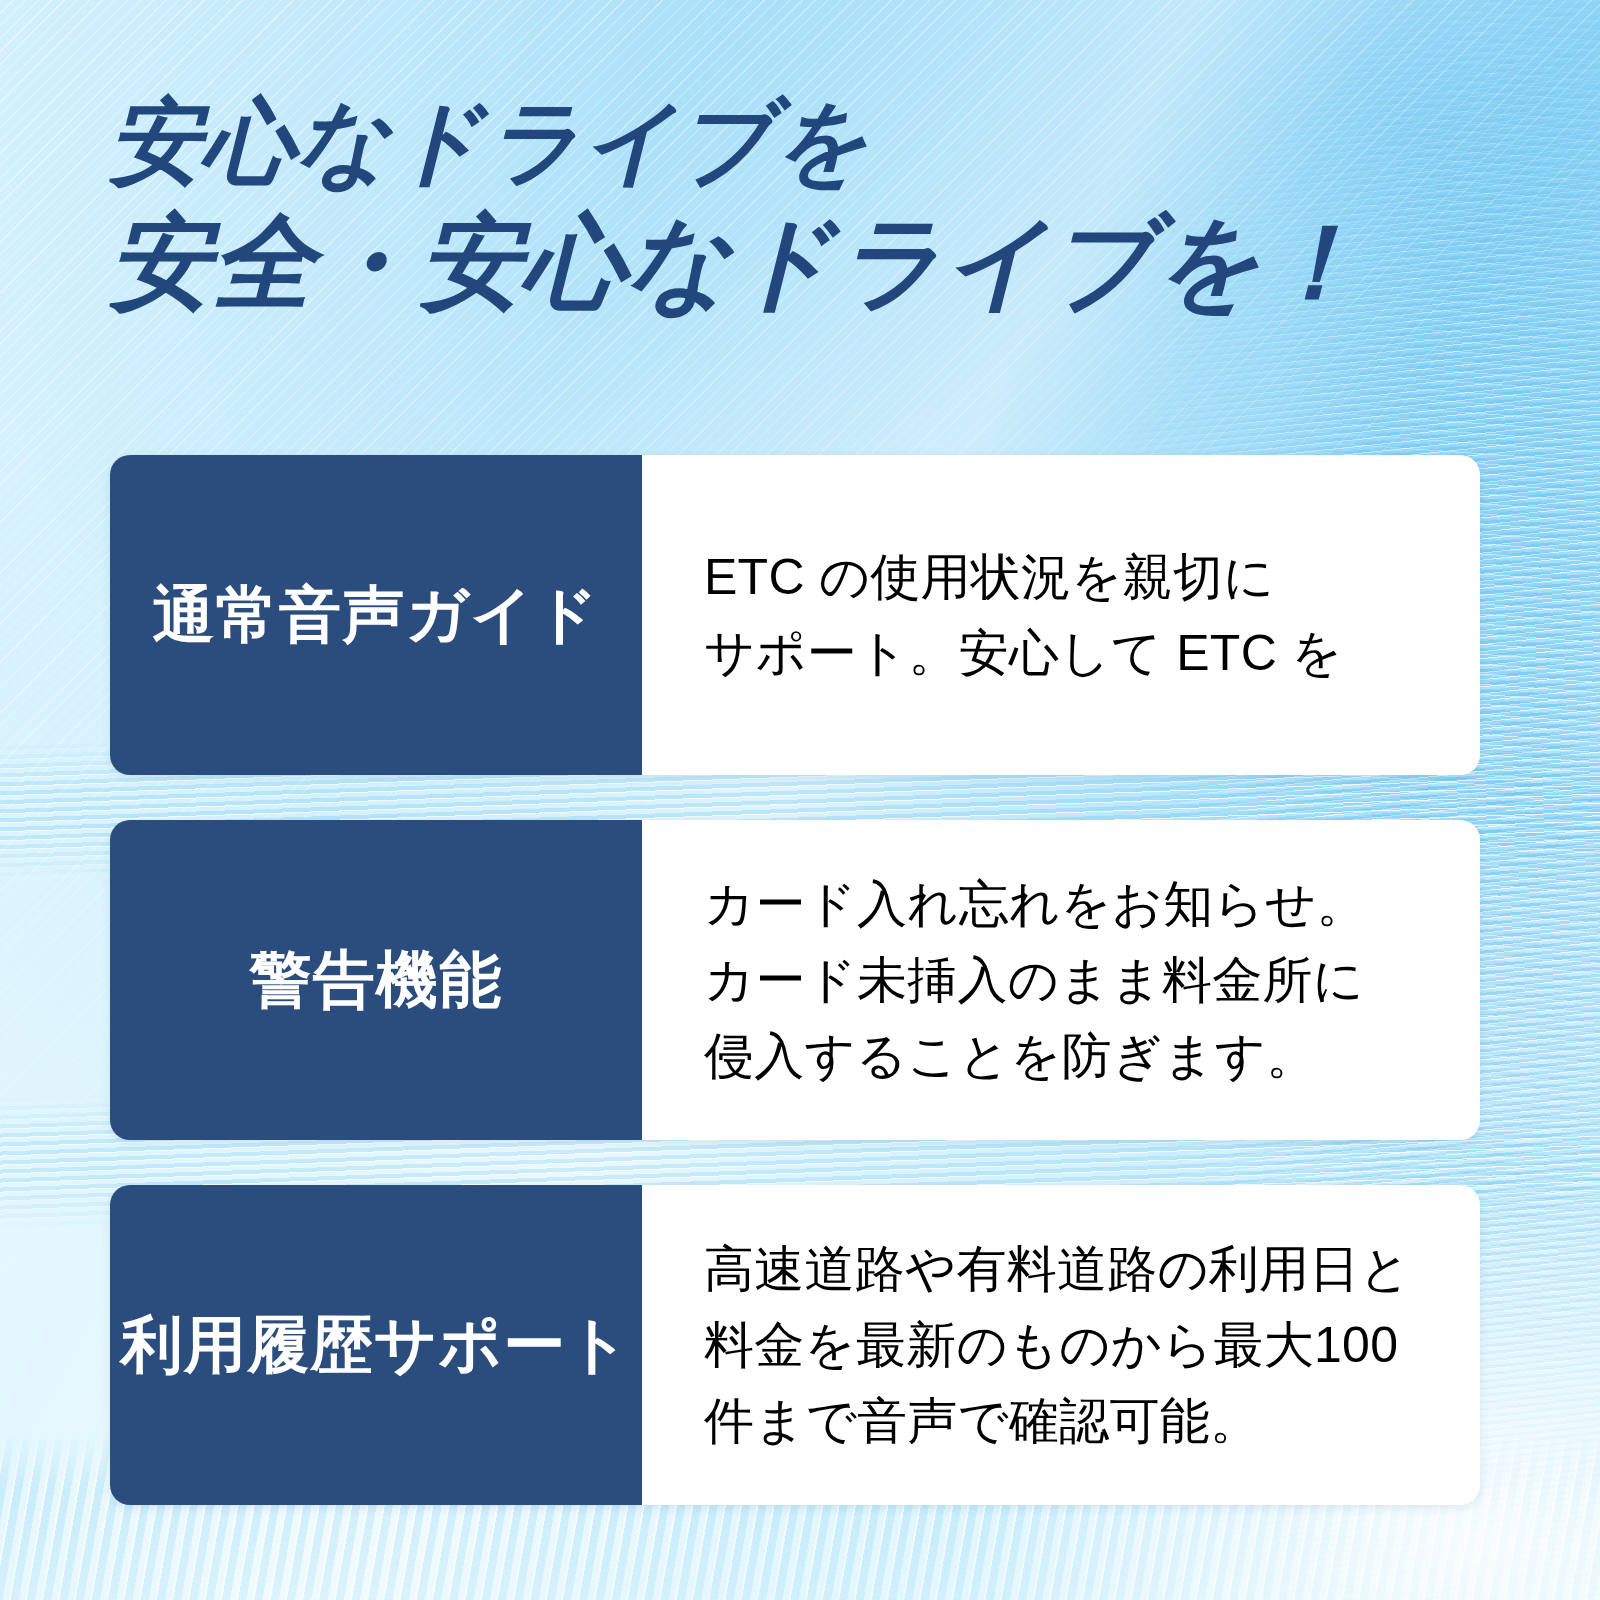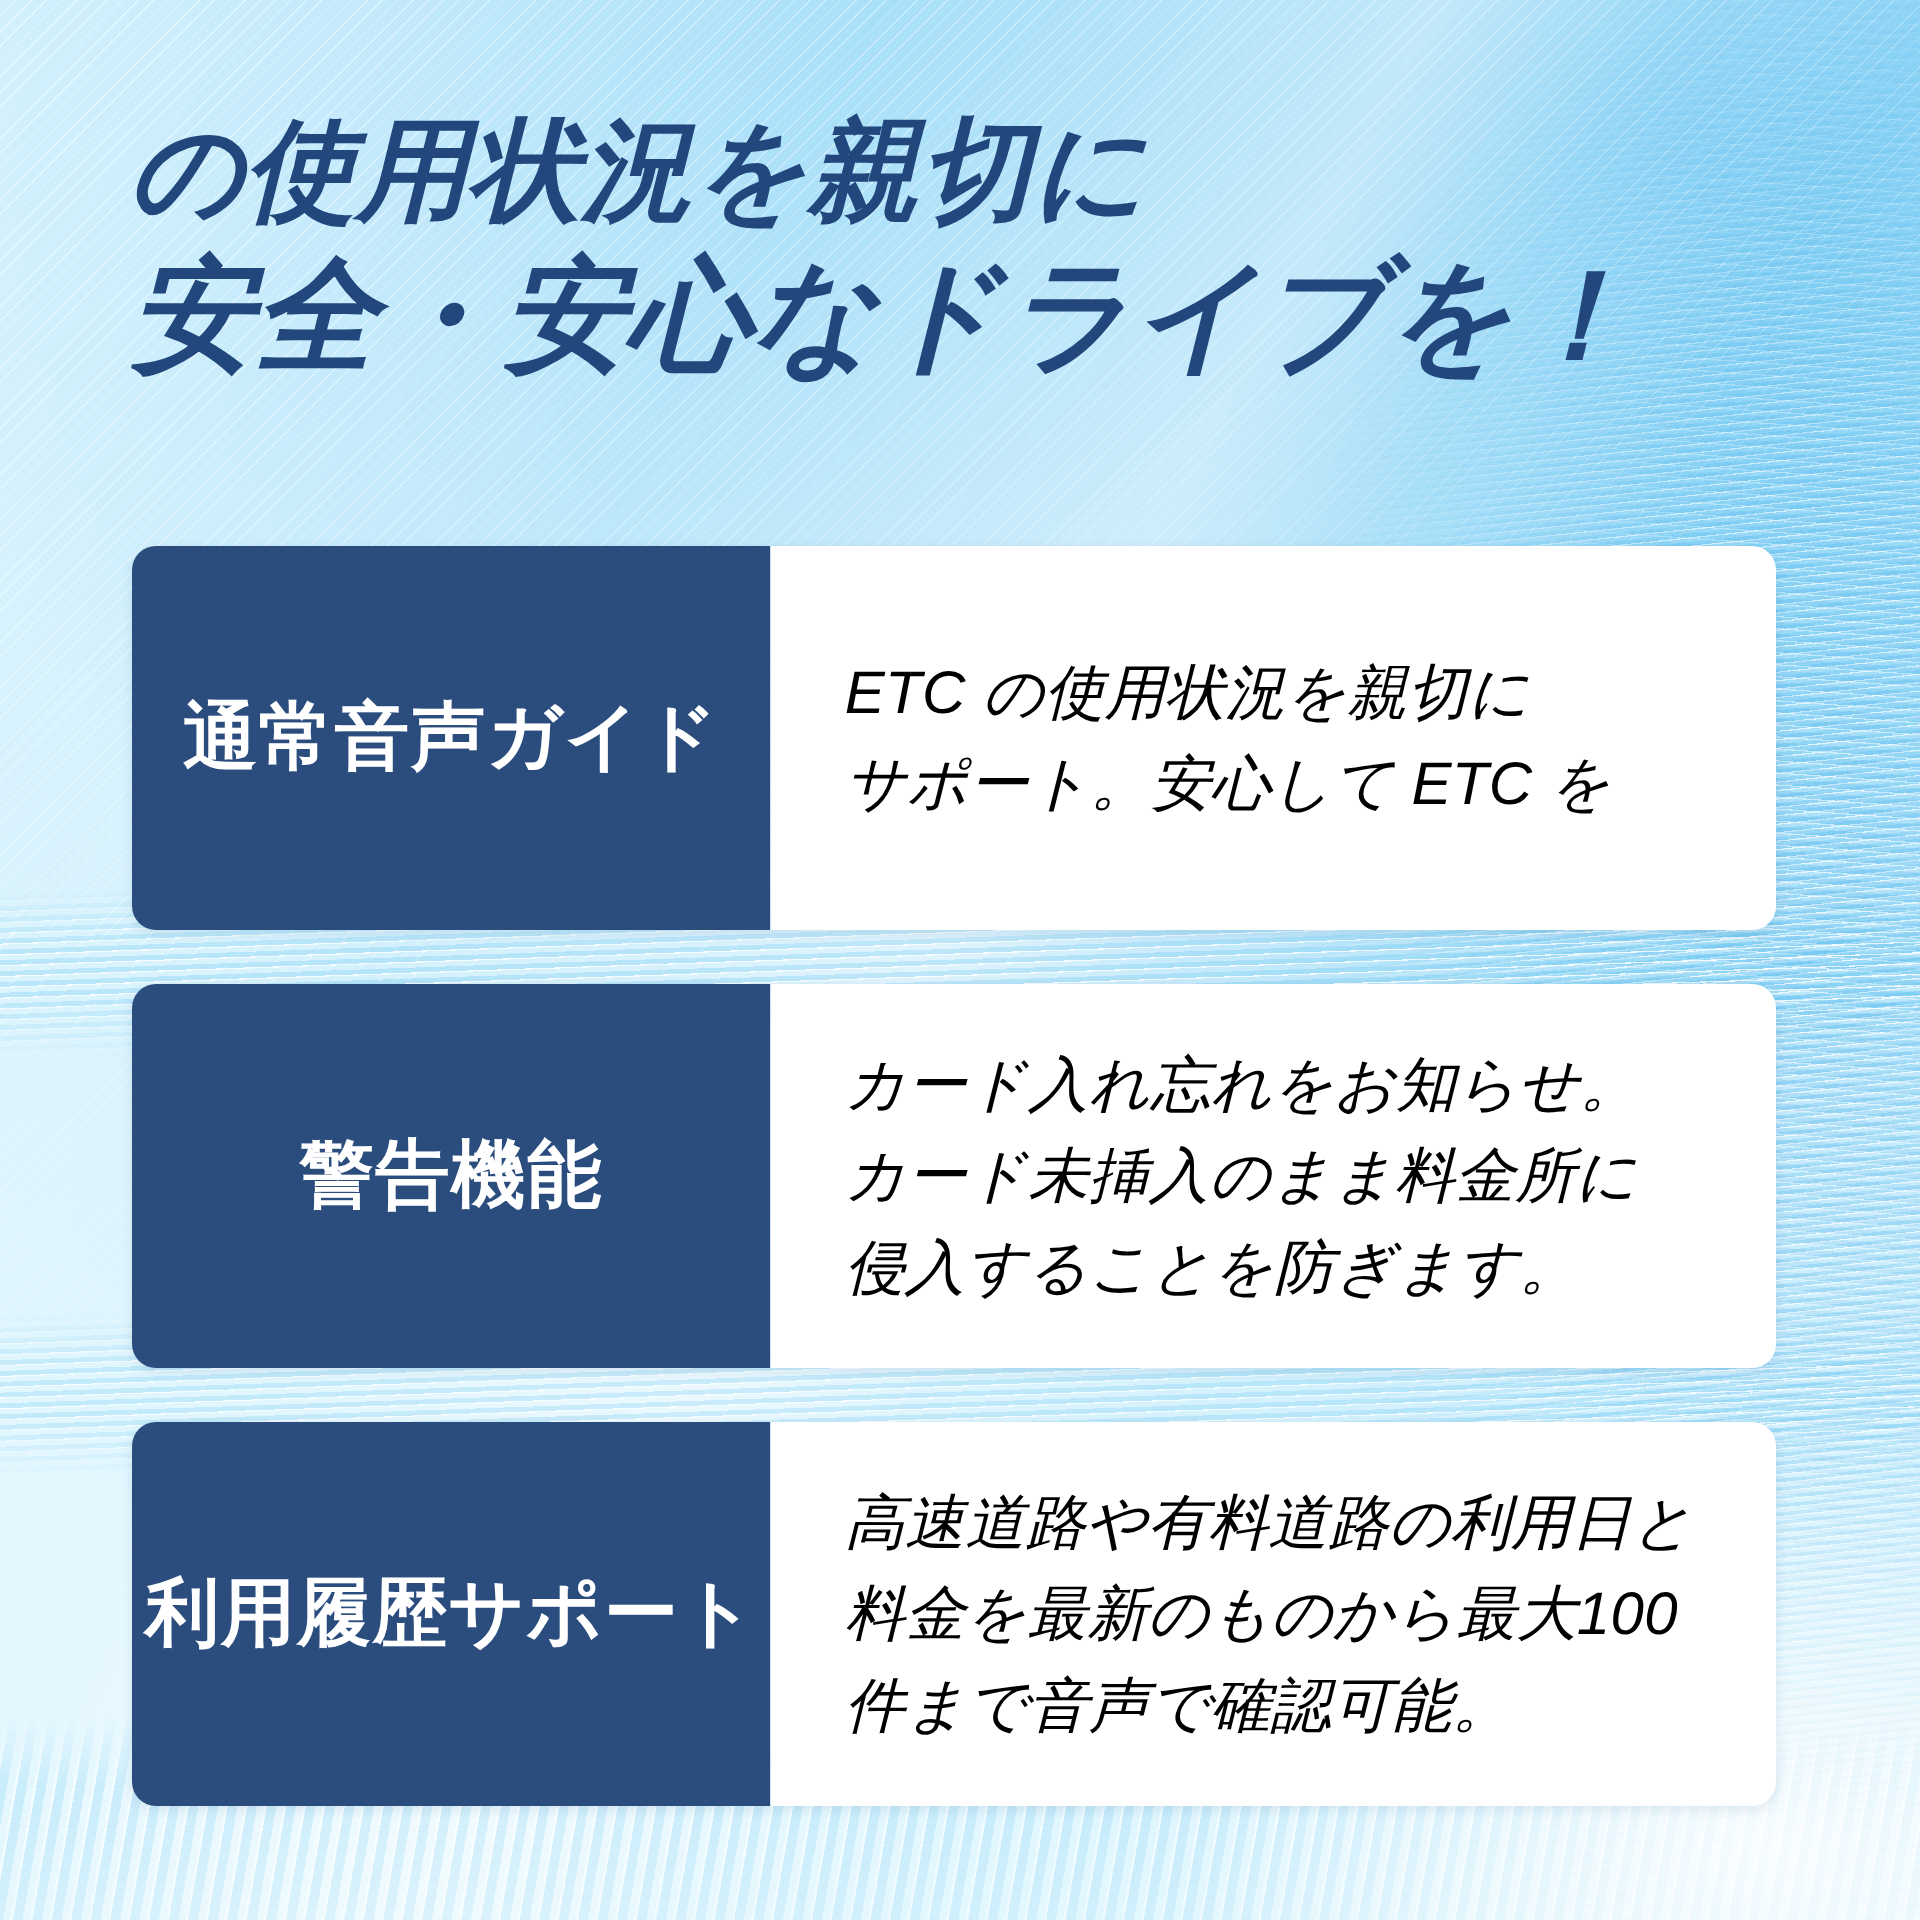--- a/index.html
+++ b/index.html
@@ -201,21 +201,21 @@
     display: flex;
     flex-direction: column;
     justify-content: center;
     padding: 30px 34px 30px 62px;
     box-sizing: border-box;
     color: #000000;
     font-size: 50px;
     line-height: 1.52;
     letter-spacing: 0.005em;
   }
-  .card-body .body-line { display: block; white-space: nowrap; font-style: italic; }
+  .card-body .body-line { display: block; white-space: nowrap; }
 
   
   .card.c1 { min-height: 320px; }
   .card.c2 { min-height: 320px; }
   .card.c3 { min-height: 320px; }
 </style>
 </head>
 <body>
 
 <div id="poster">
@@ -223,21 +223,21 @@
   <div class="bg-layer bg-base"></div>
   <div class="bg-layer bg-sweep"></div>
   <div class="bg-layer bg-hatch"></div>
   <div class="bg-layer bg-ribbons-right"></div>
   <div class="bg-layer bg-ribbons-right2"></div>
   <div class="bg-layer bg-strands"></div>
   <div class="bg-layer bg-bottom"></div>
   <div class="bg-layer bg-glow"></div>
 
   <div class="headline">
-    <div class="headline-line l1">の使用状況を親切に</div>
+    <div class="headline-line l1">安心なドライブを</div>
     <div class="headline-line l2">安全・安心なドライブを！</div>
   </div>
 
   <div class="cards">
 
     <div class="card c1">
       <div class="card-label">
         <span class="lbl-line">通常音声</span>
         <span class="lbl-line">ガイド</span>
       </div>

